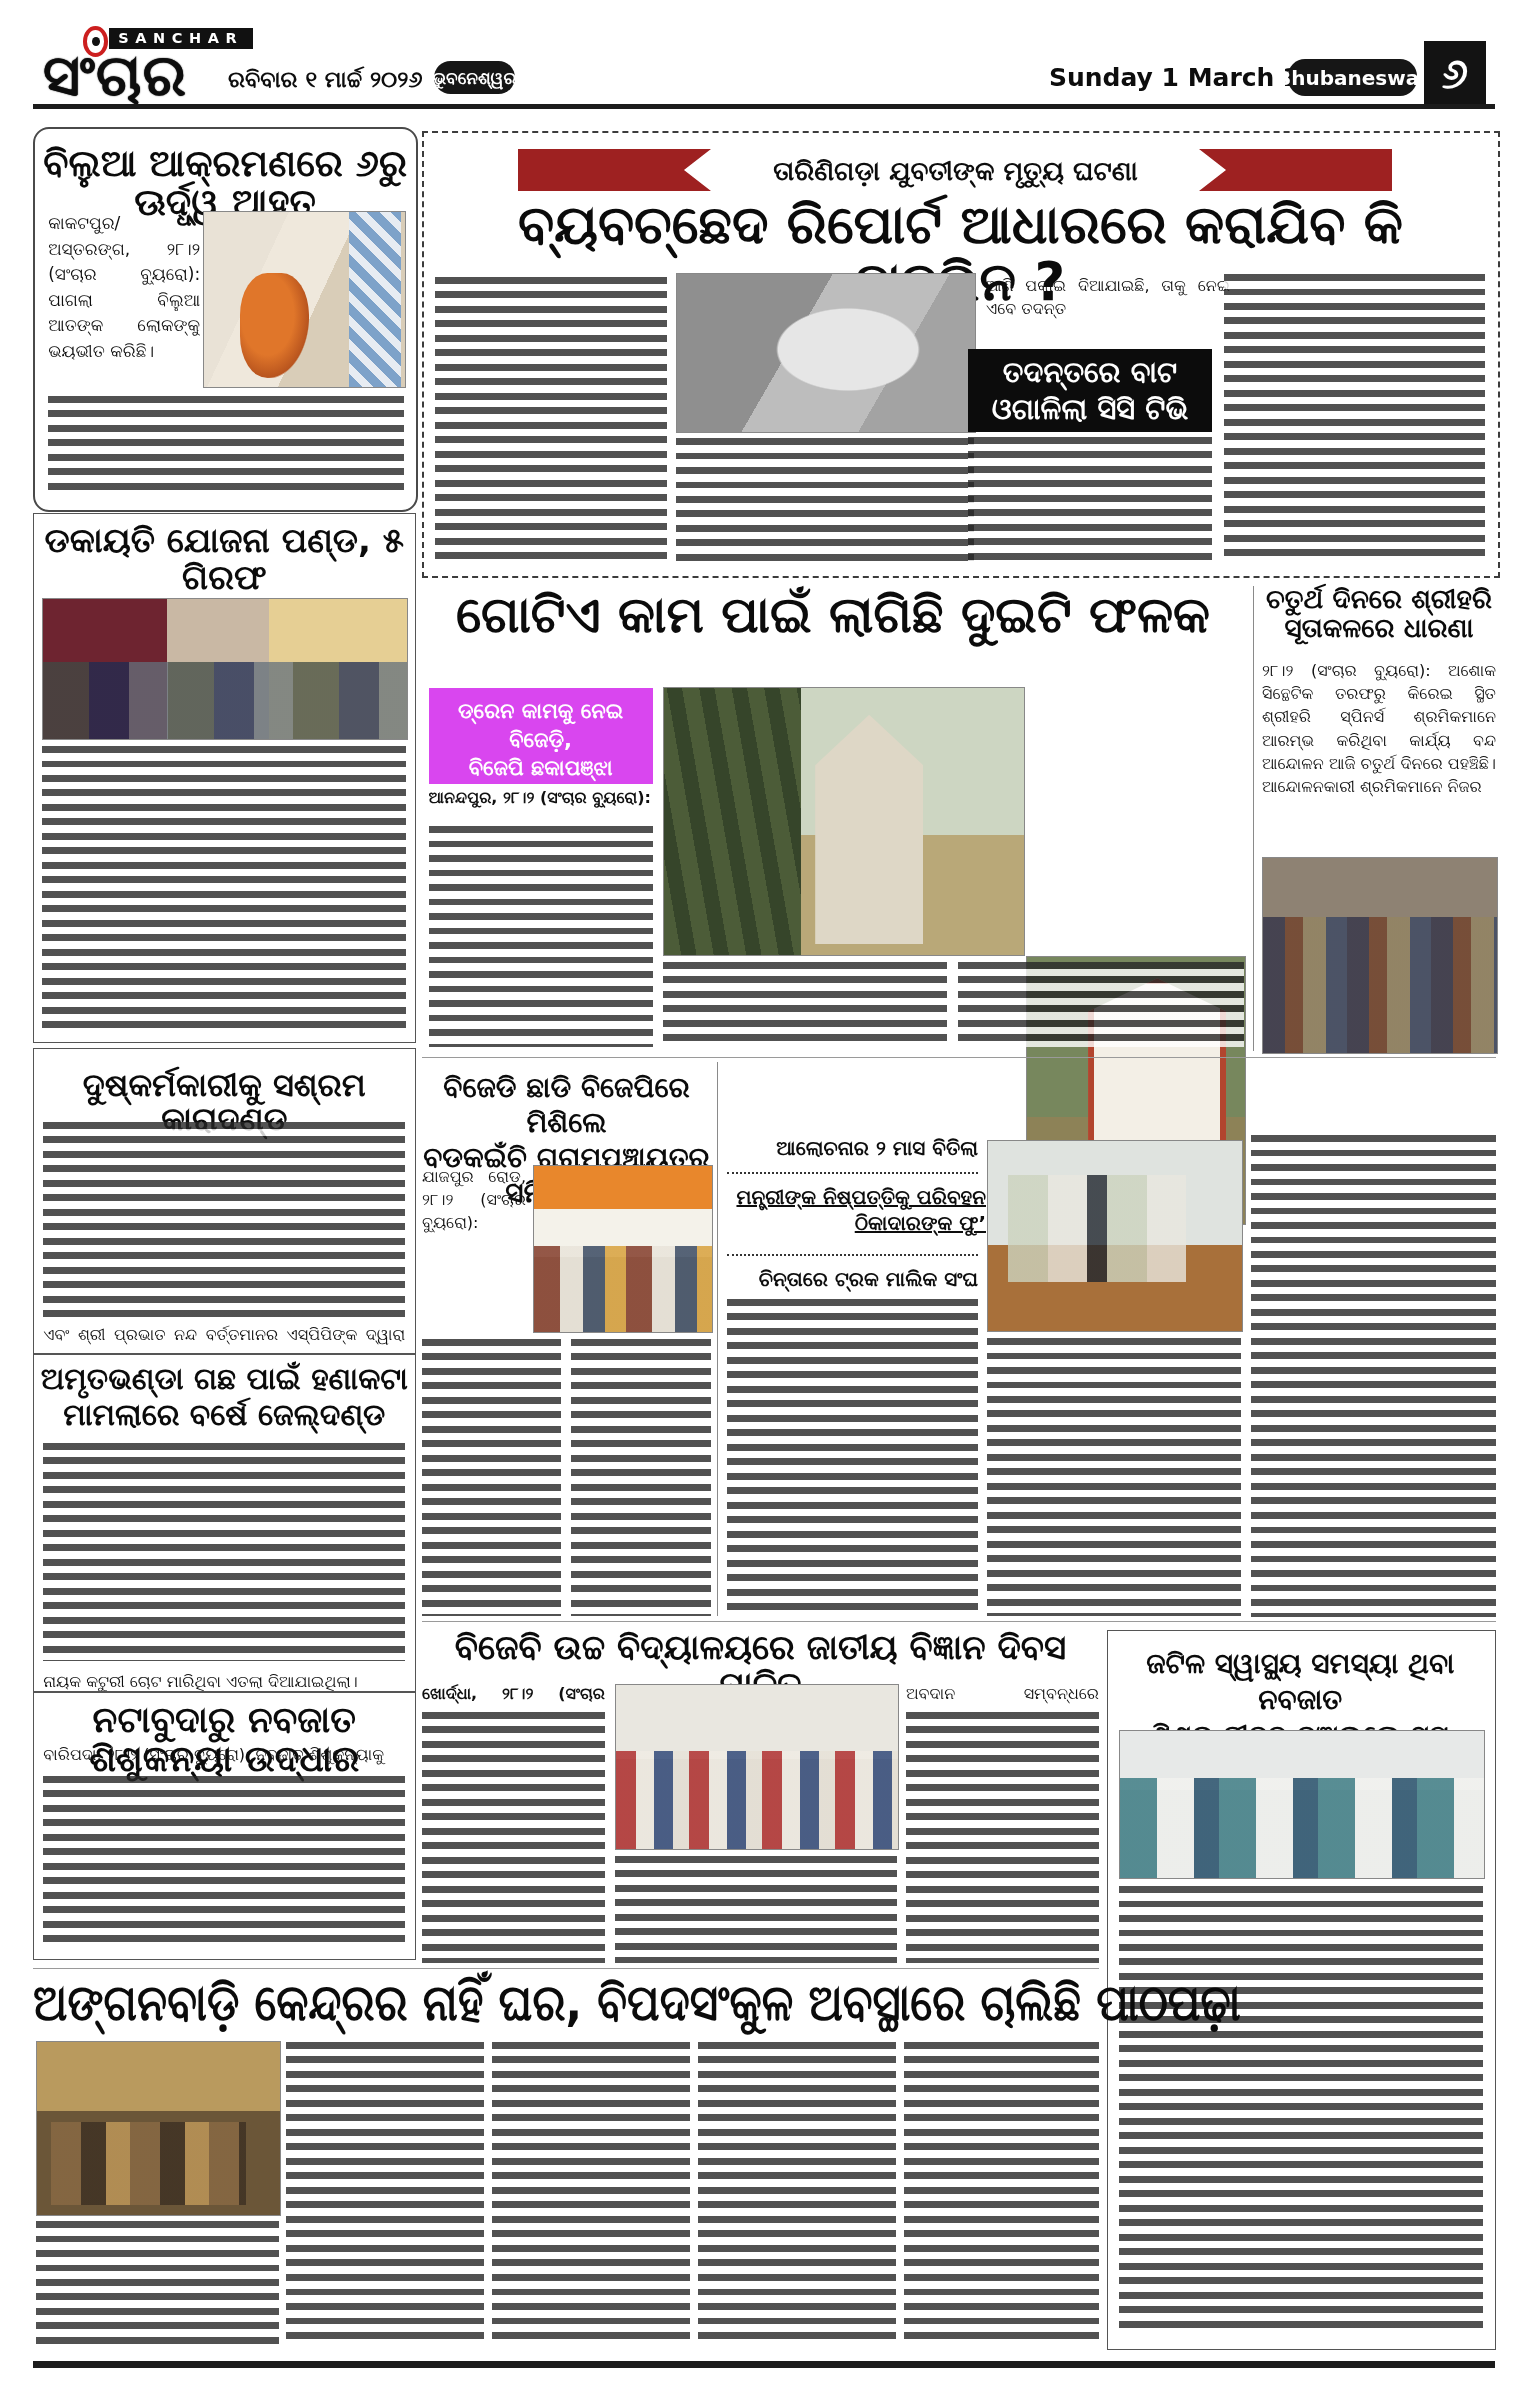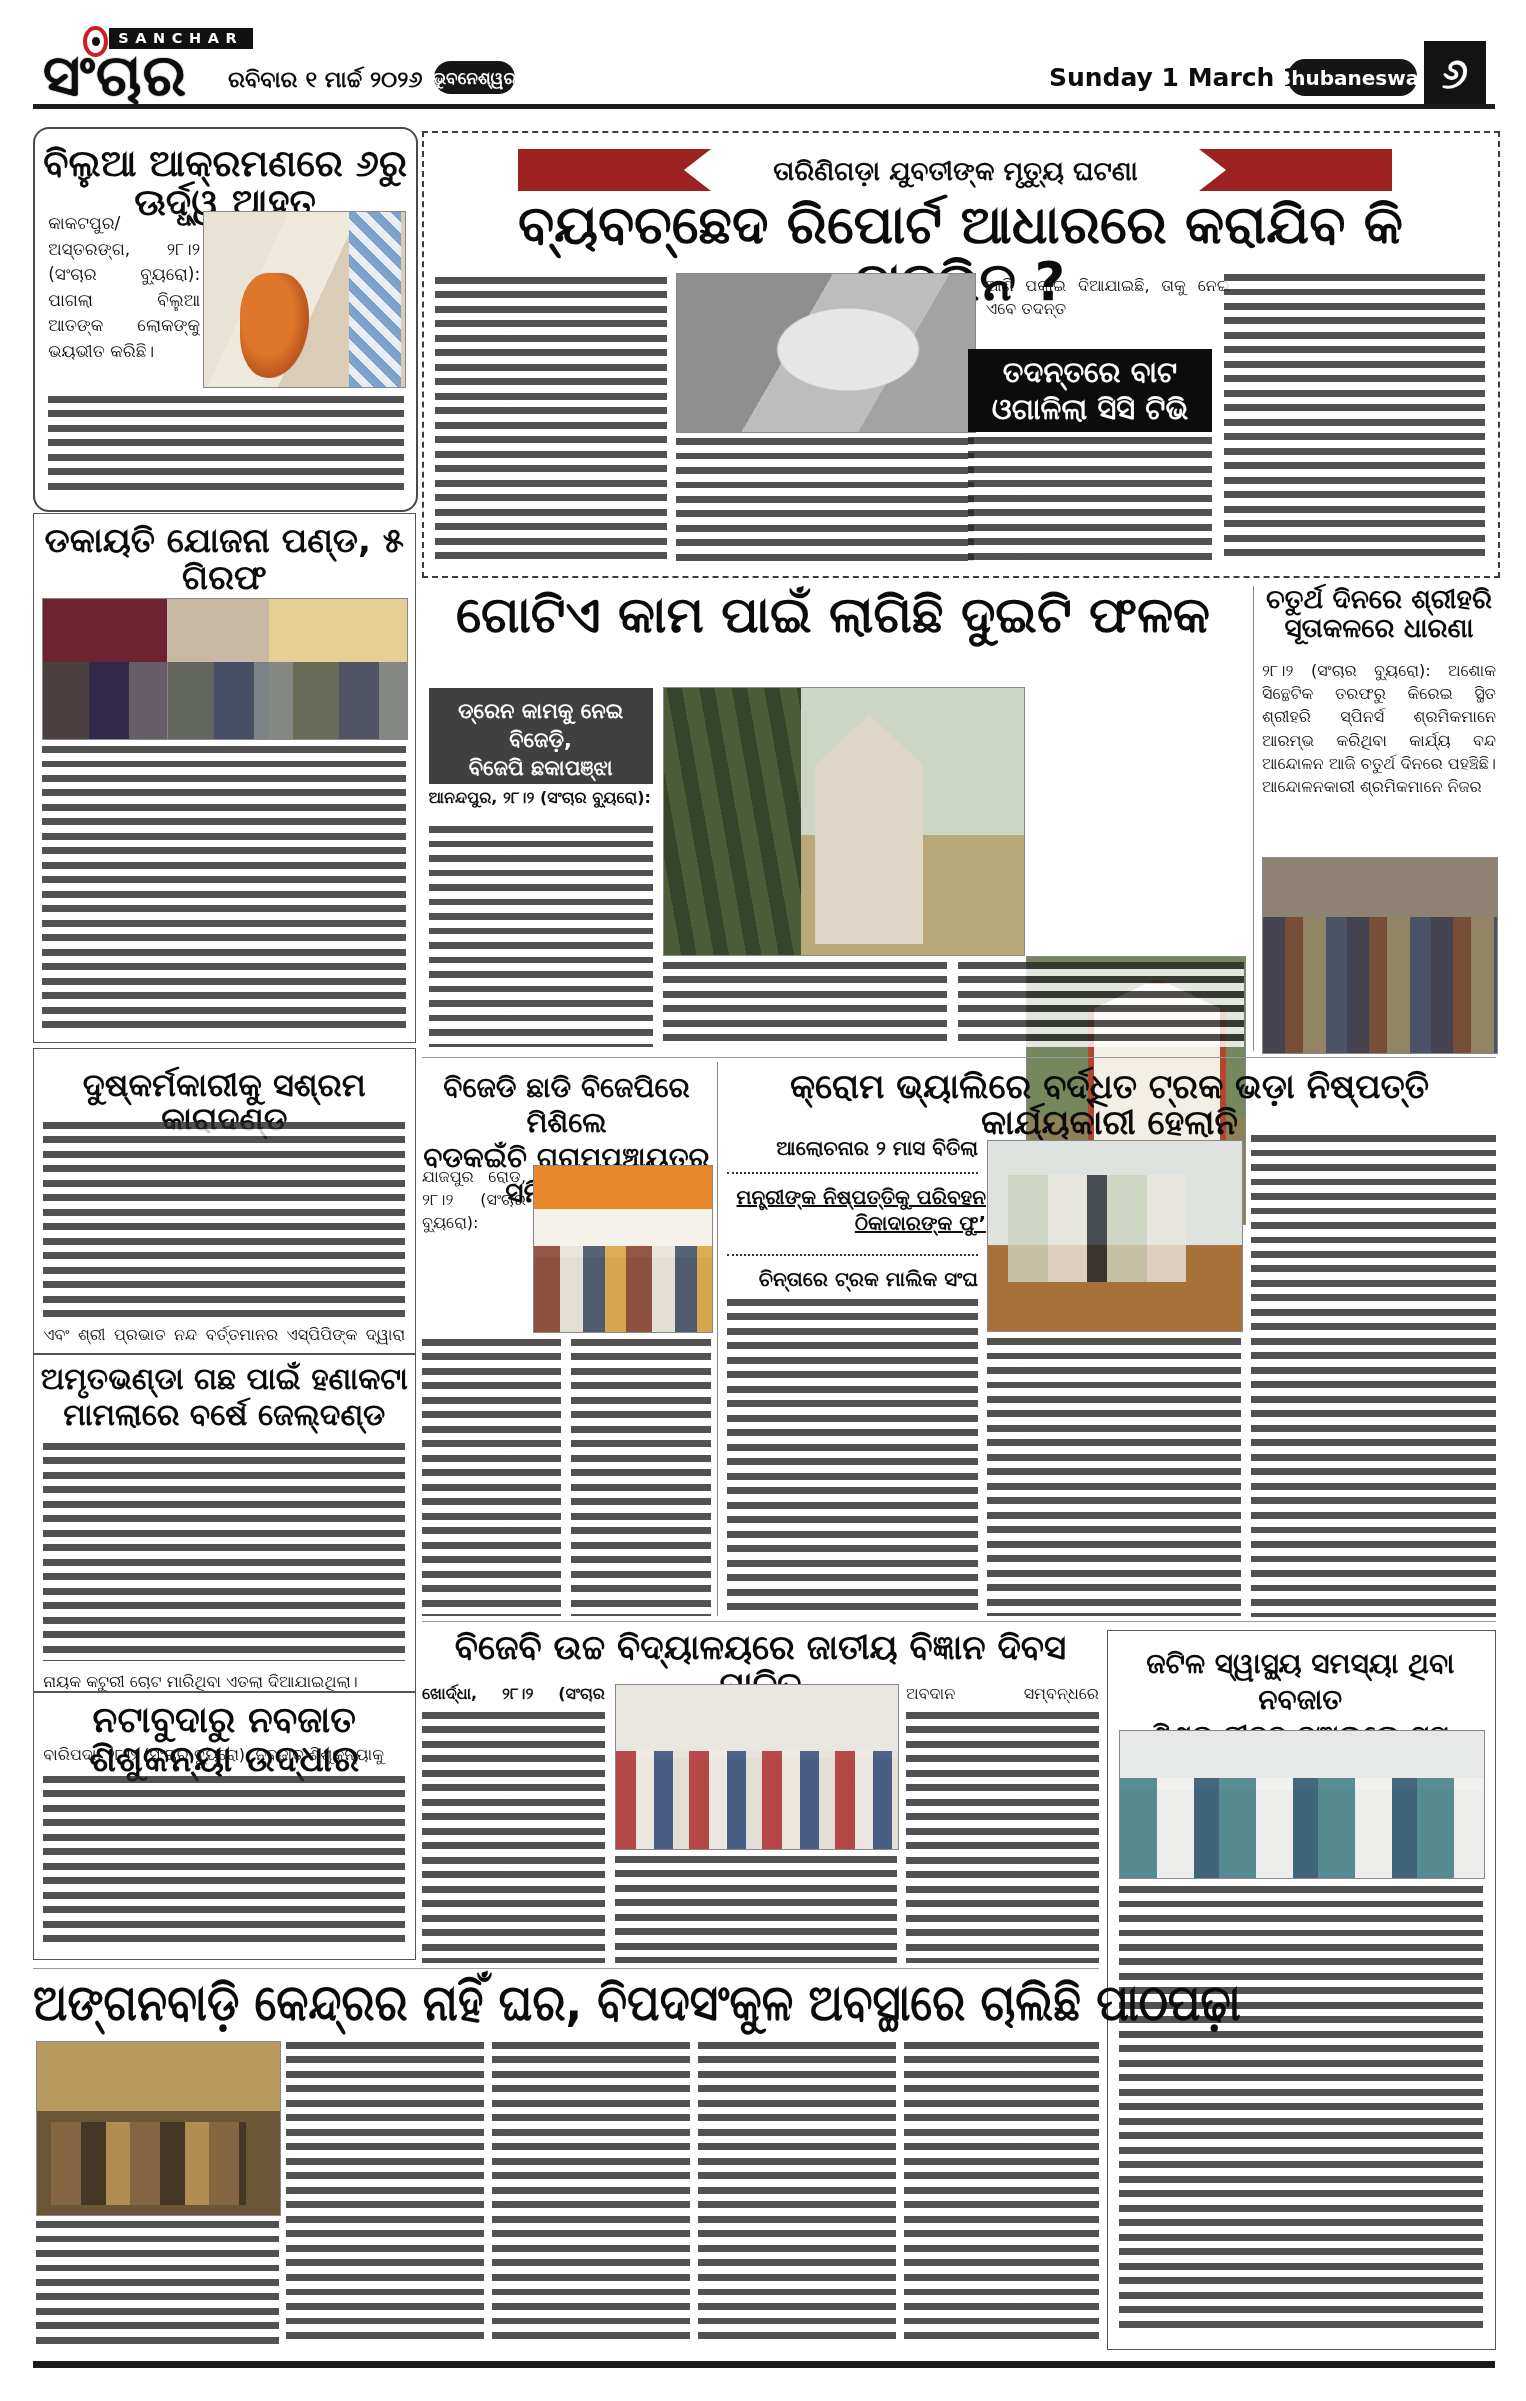--- a/index.html
+++ b/index.html
@@ -27,21 +27,21 @@
   .lead{font-size:17px;line-height:1.5;text-align:justify;color:#101010;}
   .small-lead{font-size:16px;line-height:1.45;text-align:justify;color:#101010;}
   
   .sim{background:repeating-linear-gradient(180deg,#262626 0 6.6px,#ffffff 6.6px 14.5px);opacity:.8;}
   
   .ribbon-red{background:#9e2121;}
   .ribbon-left{clip-path:polygon(0 0,100% 0,86% 50%,100% 100%,0 100%);}
   .ribbon-right{clip-path:polygon(0 0,100% 0,100% 100%,0 100%,14% 50%);}
   .kicker-text{font-weight:bold;font-size:26.4px;text-align:center;}
   .inset-black{background:#0c0c0c;color:#fff;font-weight:bold;text-align:center;line-height:1.25;}
-  .olive-box{background:#404040;color:#fff;font-weight:bold;text-align:center;line-height:1.35;}
+  .olive-box{background:#d946ef;color:#fff;font-weight:bold;text-align:center;line-height:1.35;}
   .dotted-sep{border-top:2px dotted #333;}
   .vrule{background:#8a8a8a;}
   .hrule{background:#9a9a9a;}
   .bullet{font-weight:bold;font-size:20px;text-align:right;line-height:1.3;}
   
   .photo{border:0.7px solid #888;}
   .ph-wolf{background:linear-gradient(115deg,#e9e2d6 0 30%,#efe8dc 30% 55%,#d9cdb8 55% 100%),#e8e1d5;}
   .ph-wolf::after{content:"";position:absolute;left:18%;top:35%;width:34%;height:60%;
       background:radial-gradient(ellipse at 40% 40%,#e0762a 0 45%,#b8541e 70%,transparent 72%);border-radius:40%;}
   .ph-wolf::before{content:"";position:absolute;right:2%;top:0;width:26%;height:100%;
@@ -183,21 +183,20 @@
     </div>
     <div class="abs small-lead" style="left:0;top:104px;width:104px;height:165px;overflow:hidden;">ଯାଜପୁର ରୋଡ଼, ୨୮।୨ (ସଂଚାର ବ୍ୟୁରୋ):</div>
     <div class="abs photo ph ph-bjp" style="left:111px;top:104px;width:178px;height:166px;"></div>
     <div class="abs sim" style="left:0;top:278px;width:139px;height:277px;"></div>
     <div class="abs sim" style="left:149px;top:278px;width:140px;height:277px;"></div>
   </div>
 
   <div class="abs vrule" style="left:717px;top:1062px;width:1.3px;height:554px;"></div>
 
   <div class="abs" style="left:723px;top:1061px;width:773px;height:558px;">
-    <div class="abs hl" style="left:0;top:6.6px;width:773px;font-size:34px;">କ୍ରୋମ ଭ୍ୟାଲିରେ ବର୍ଦ୍ଧିତ ଟ୍ରକ ଭଡ଼ା ନିଷ୍ପତ୍ତି କାର୍ଯ୍ୟକାରୀ ହେଲାନି</div>
     <div class="abs bullet" style="left:4px;top:74px;width:251px;">ଆଲୋଚନାର ୨ ମାସ ବିତିଲା</div>
     <div class="abs dotted-sep" style="left:4px;top:111px;width:251px;height:0;"></div>
     <div class="abs bullet" style="left:12px;top:123px;width:251px;text-decoration:underline;">ମନ୍ତ୍ରୀଙ୍କ ନିଷ୍ପତ୍ତିକୁ ପରିବହନ ଠିକାଦାରଙ୍କ ଫୁ’</div>
     <div class="abs dotted-sep" style="left:4px;top:193px;width:251px;height:0;"></div>
     <div class="abs bullet" style="left:4px;top:205px;width:251px;">ଚିନ୍ତାରେ ଟ୍ରକ ମାଲିକ ସଂଘ</div>
     <div class="abs photo ph ph-office" style="left:264px;top:79px;width:254px;height:190px;"></div>
     <div class="abs sim" style="left:528px;top:74px;width:245px;height:482px;"></div>
     <div class="abs sim" style="left:4px;top:238px;width:251px;height:318px;"></div>
     <div class="abs sim" style="left:264px;top:277px;width:254px;height:278px;"></div>
   </div>

